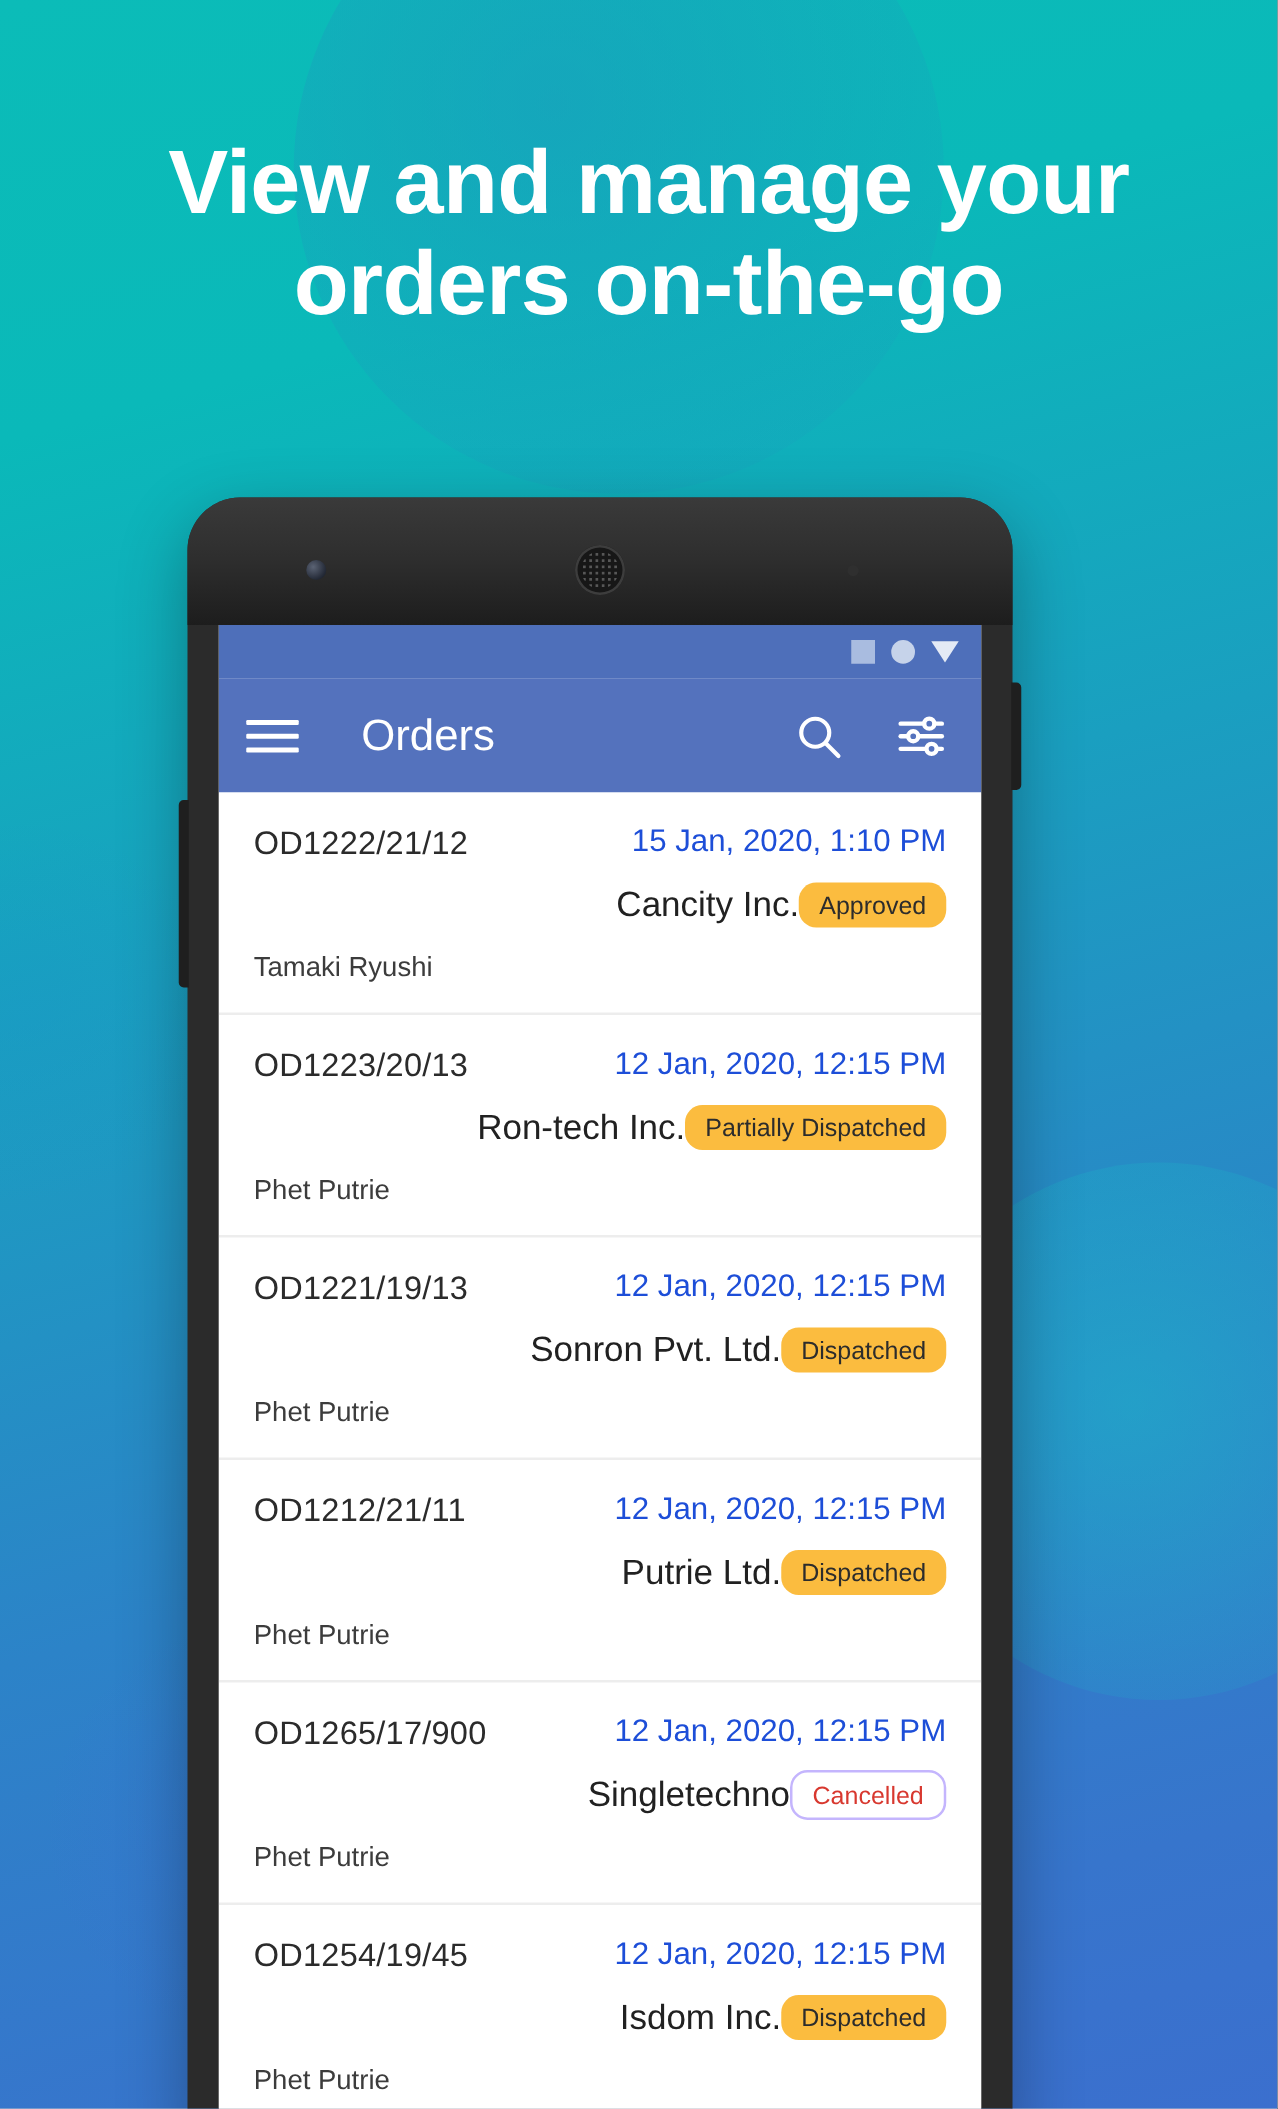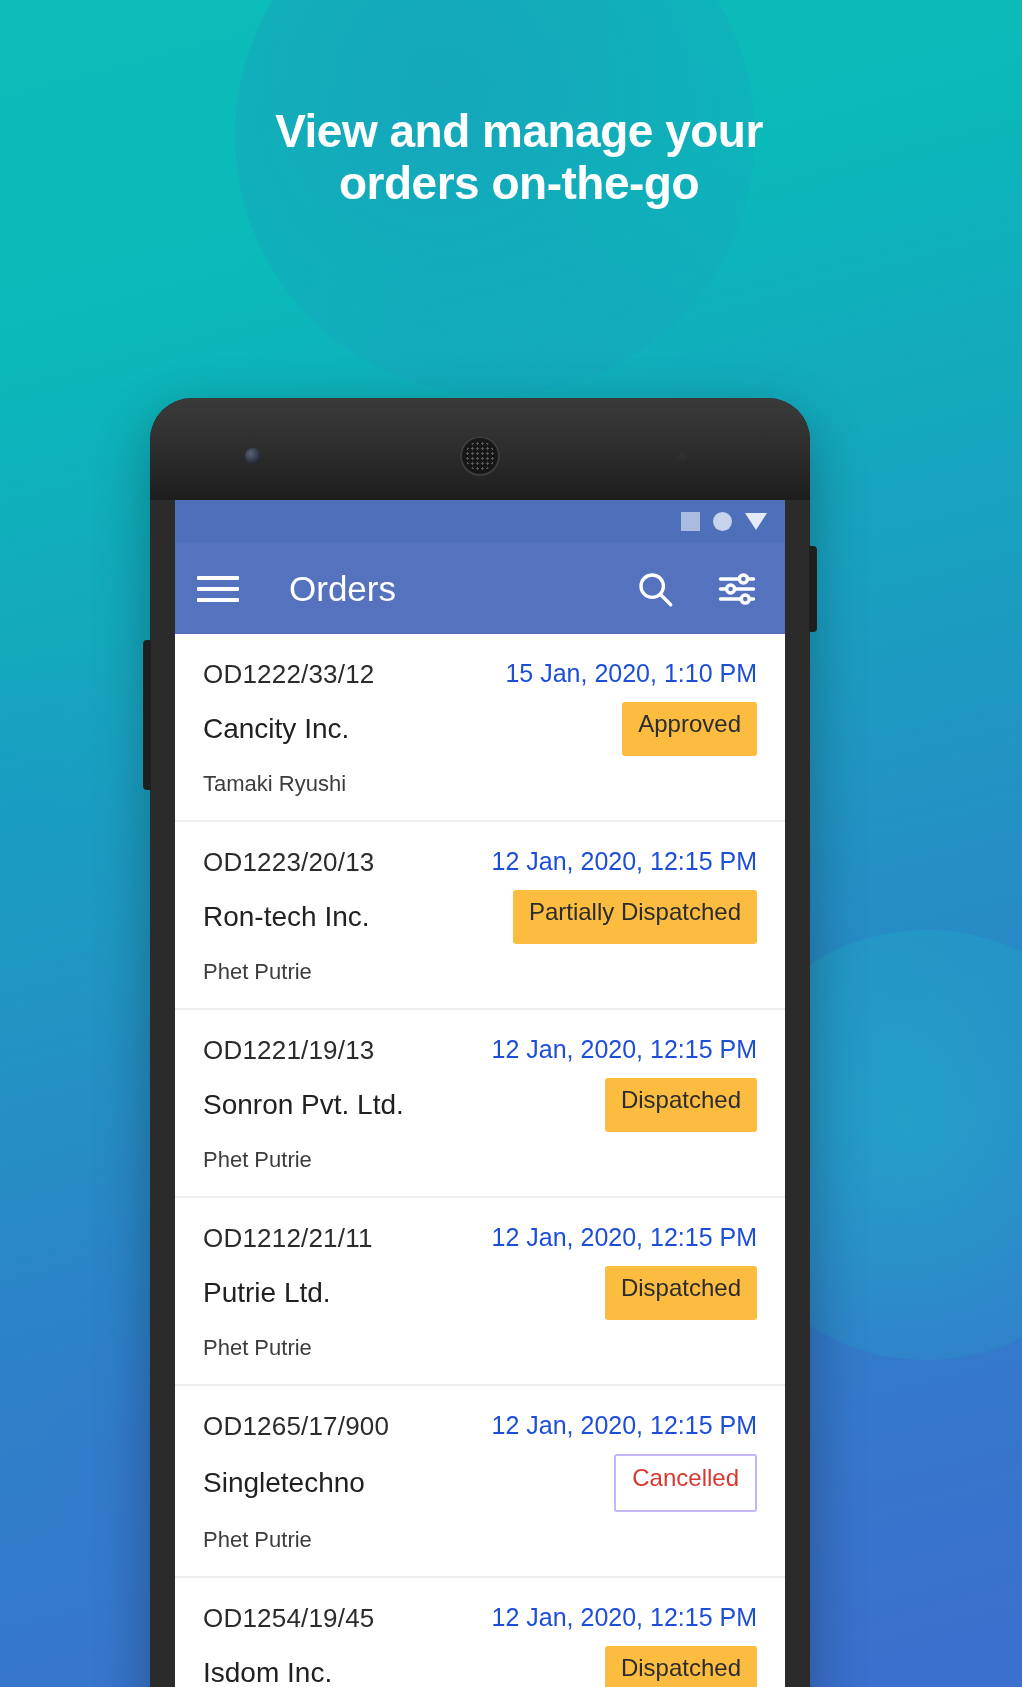--- a/index.html
+++ b/index.html
@@ -52,21 +52,21 @@
     background: radial-gradient(circle at 50% 50%, rgba(60,110,210,0.35), rgba(60,110,210,0) 74%);
   }
 
   
   .headline {
     position: absolute;
     left: 16px; right: 0;
     top: 106px;
     text-align: center;
     color: #ffffff;
-    font-size: 46px;
+    font-size: 72px;
     font-weight: bold;
     line-height: 1.12;
     letter-spacing: -0.5px;
     padding: 0 63px;
   }
 
   
   #phone {
     position: absolute;
     left: 150px;
@@ -238,32 +238,32 @@
     letter-spacing: 0.2px;
   }
   .order-date {
     font-size: 25px;
     color: #1d4ed8;
     white-space: nowrap;
   }
   .row-mid {
     display: flex;
     align-items: center;
-    justify-content: space-between;
+    justify-content: flex-end;
     margin-top: 12px;
     min-height: 44px;
   }
   .order-company {
     font-size: 28px;
     color: #212121;
   }
   .badge {
-    font-size: 24px;
-    padding: 8px 16px 18px 16px;
-    border-radius: 3px;
+    font-size: 20px;
+    padding: 8px 16px 5px 16px;
+    border-radius: 14px;
     white-space: nowrap;
   }
   .badge.filled {
     background: #fbbc3f;
     color: #2c2c2c;
   }
   .badge.outline {
     background: #ffffff;
     color: #d8382f;
     border: 2px solid #c4b5fd;
@@ -327,21 +327,21 @@
             <circle cx="15.5" cy="6.5" r="2.2" fill="#5472bd"></circle>
             <circle cx="8.5" cy="12" r="2.2" fill="#5472bd"></circle>
             <circle cx="16.5" cy="17.5" r="2.2" fill="#5472bd"></circle>
           </svg>
         </div>
       </div>
 
       <div id="order-list">
           <div class="order-row">
             <div class="row-top">
-              <div class="order-id">OD1222/33/12</div>
+              <div class="order-id">OD1222/21/12</div>
               <div class="order-date">15 Jan, 2020, 1:10 PM</div>
             </div>
             <div class="row-mid">
               <div class="order-company">Cancity Inc.</div>
               <div class="badge filled">Approved</div>
             </div>
             <div class="order-person">Tamaki Ryushi</div>
           </div>
           <div class="order-row">
             <div class="row-top">

